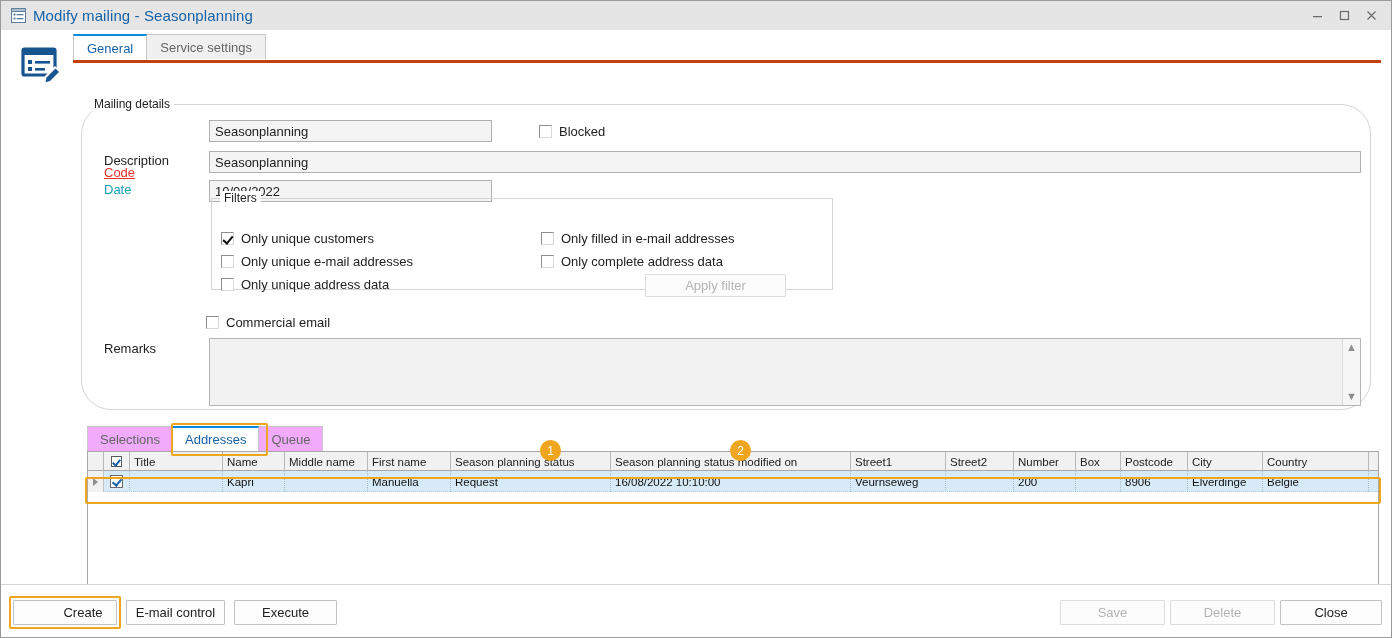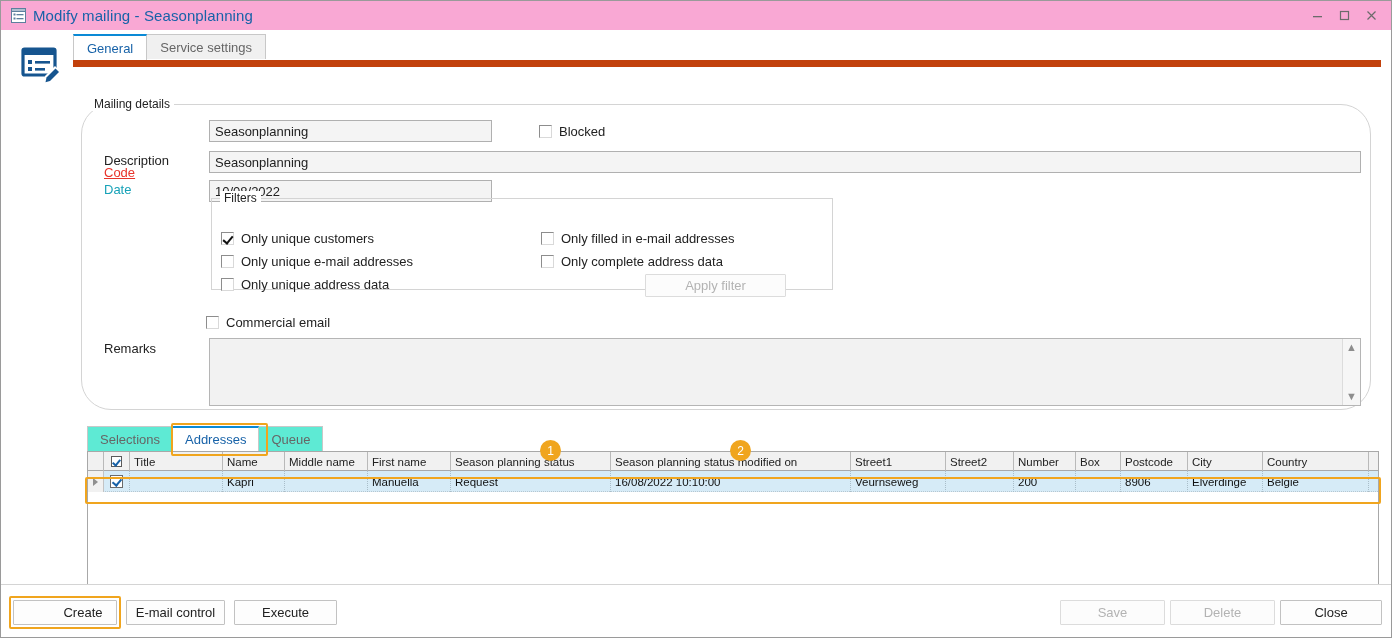--- a/index.html
+++ b/index.html
@@ -15,21 +15,21 @@
   .window{
     position:absolute;left:0;top:0;width:1392px;height:638px;
     box-sizing:border-box;
     border:1px solid #9a9a9a;
     background:#ffffff;
     display:flex;flex-direction:column;
   }
   
   .titlebar{
     height:29px;flex:0 0 29px;
-    background:#f9a8d4;
+    background:#e5e5e5;
     display:flex;align-items:center;
     position:relative;
   }
   .title-icon{
     margin-left:10px;margin-right:7px;
     width:15px;height:15px;display:block;
   }
   .title-text{
     color:#1762a8;font-size:15px;
     letter-spacing:.1px;
@@ -53,21 +53,21 @@
     position:relative;
     flex:1 1 auto;
     padding:0;
   }
   .side-icon{
     position:absolute;left:12px;top:8px;width:56px;height:56px;
   }
   
   .tabstrip{
     position:absolute;left:72px;top:4px;right:10px;height:26px;
-    border-bottom:7px solid #c2410c;
+    border-bottom:3px solid #c2410c;
   }
   .tab{
     position:relative;float:left;
     height:25px;box-sizing:border-box;
     padding:0 13px;
     display:flex;align-items:center;
     font-size:13px;
     border:1px solid #c8c8c8;
     border-bottom:none;
     background:#f0f0f0;
@@ -138,21 +138,21 @@
     display:flex;flex-direction:column;justify-content:space-between;align-items:center;
     padding:3px 0;
   }
   .arrow-g{color:#8d8d8d;font-size:11px;line-height:1;}
   
   .lowtabs{position:absolute;left:86px;top:396px;height:26px;}
   .ltab{
     float:left;height:25px;box-sizing:border-box;
     padding:0 12px;display:flex;align-items:center;
     font-size:13px;border:1px solid #c8c8c8;border-bottom:none;
-    background:#5eead4;color:#666;margin-right:-1px;position:relative;
+    background:#f0abfc;color:#666;margin-right:-1px;position:relative;
   }
   .ltab.active{background:#fff;color:#1762a8;border-top:2px solid #0a8ad6;z-index:3;}
   .hl-box{
     position:absolute;border:2px solid #f0a51e;border-radius:2px;
     box-sizing:border-box;pointer-events:none;z-index:9;
   }
   
   .grid{
     position:absolute;left:86px;top:421px;width:1292px;height:145px;
     box-sizing:border-box;border:1px solid #a8a8a8;background:#ffffff;

